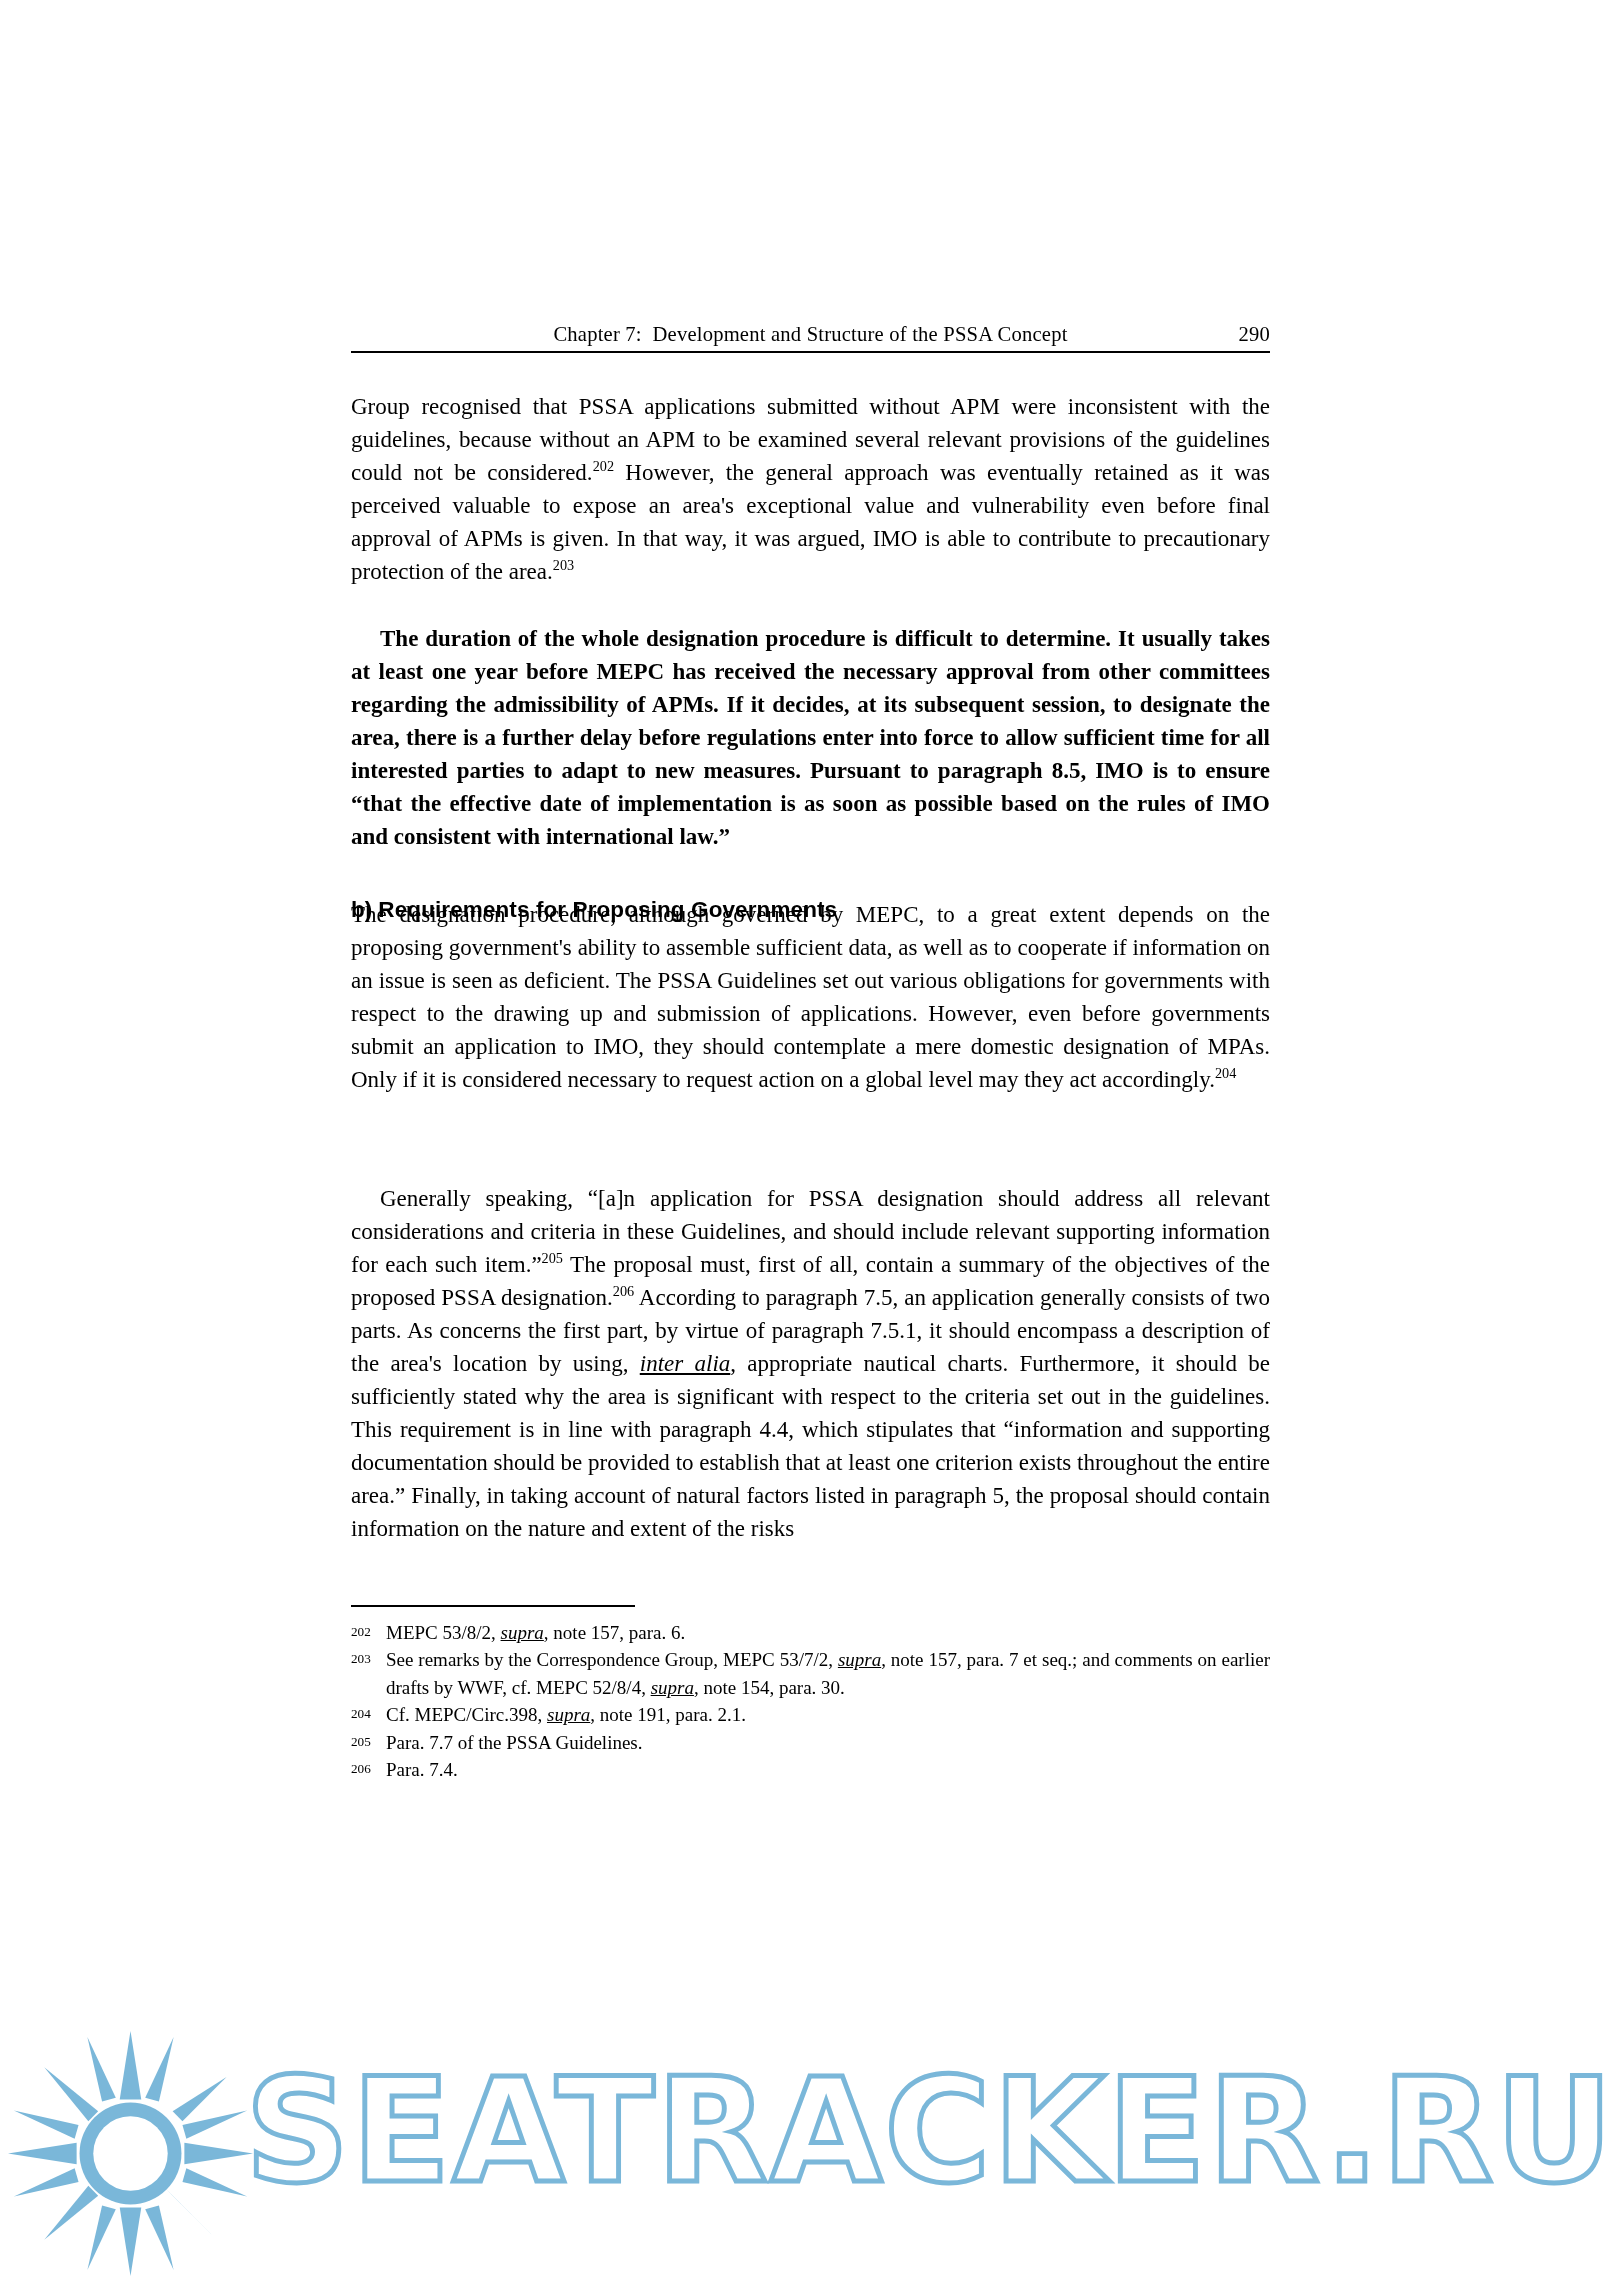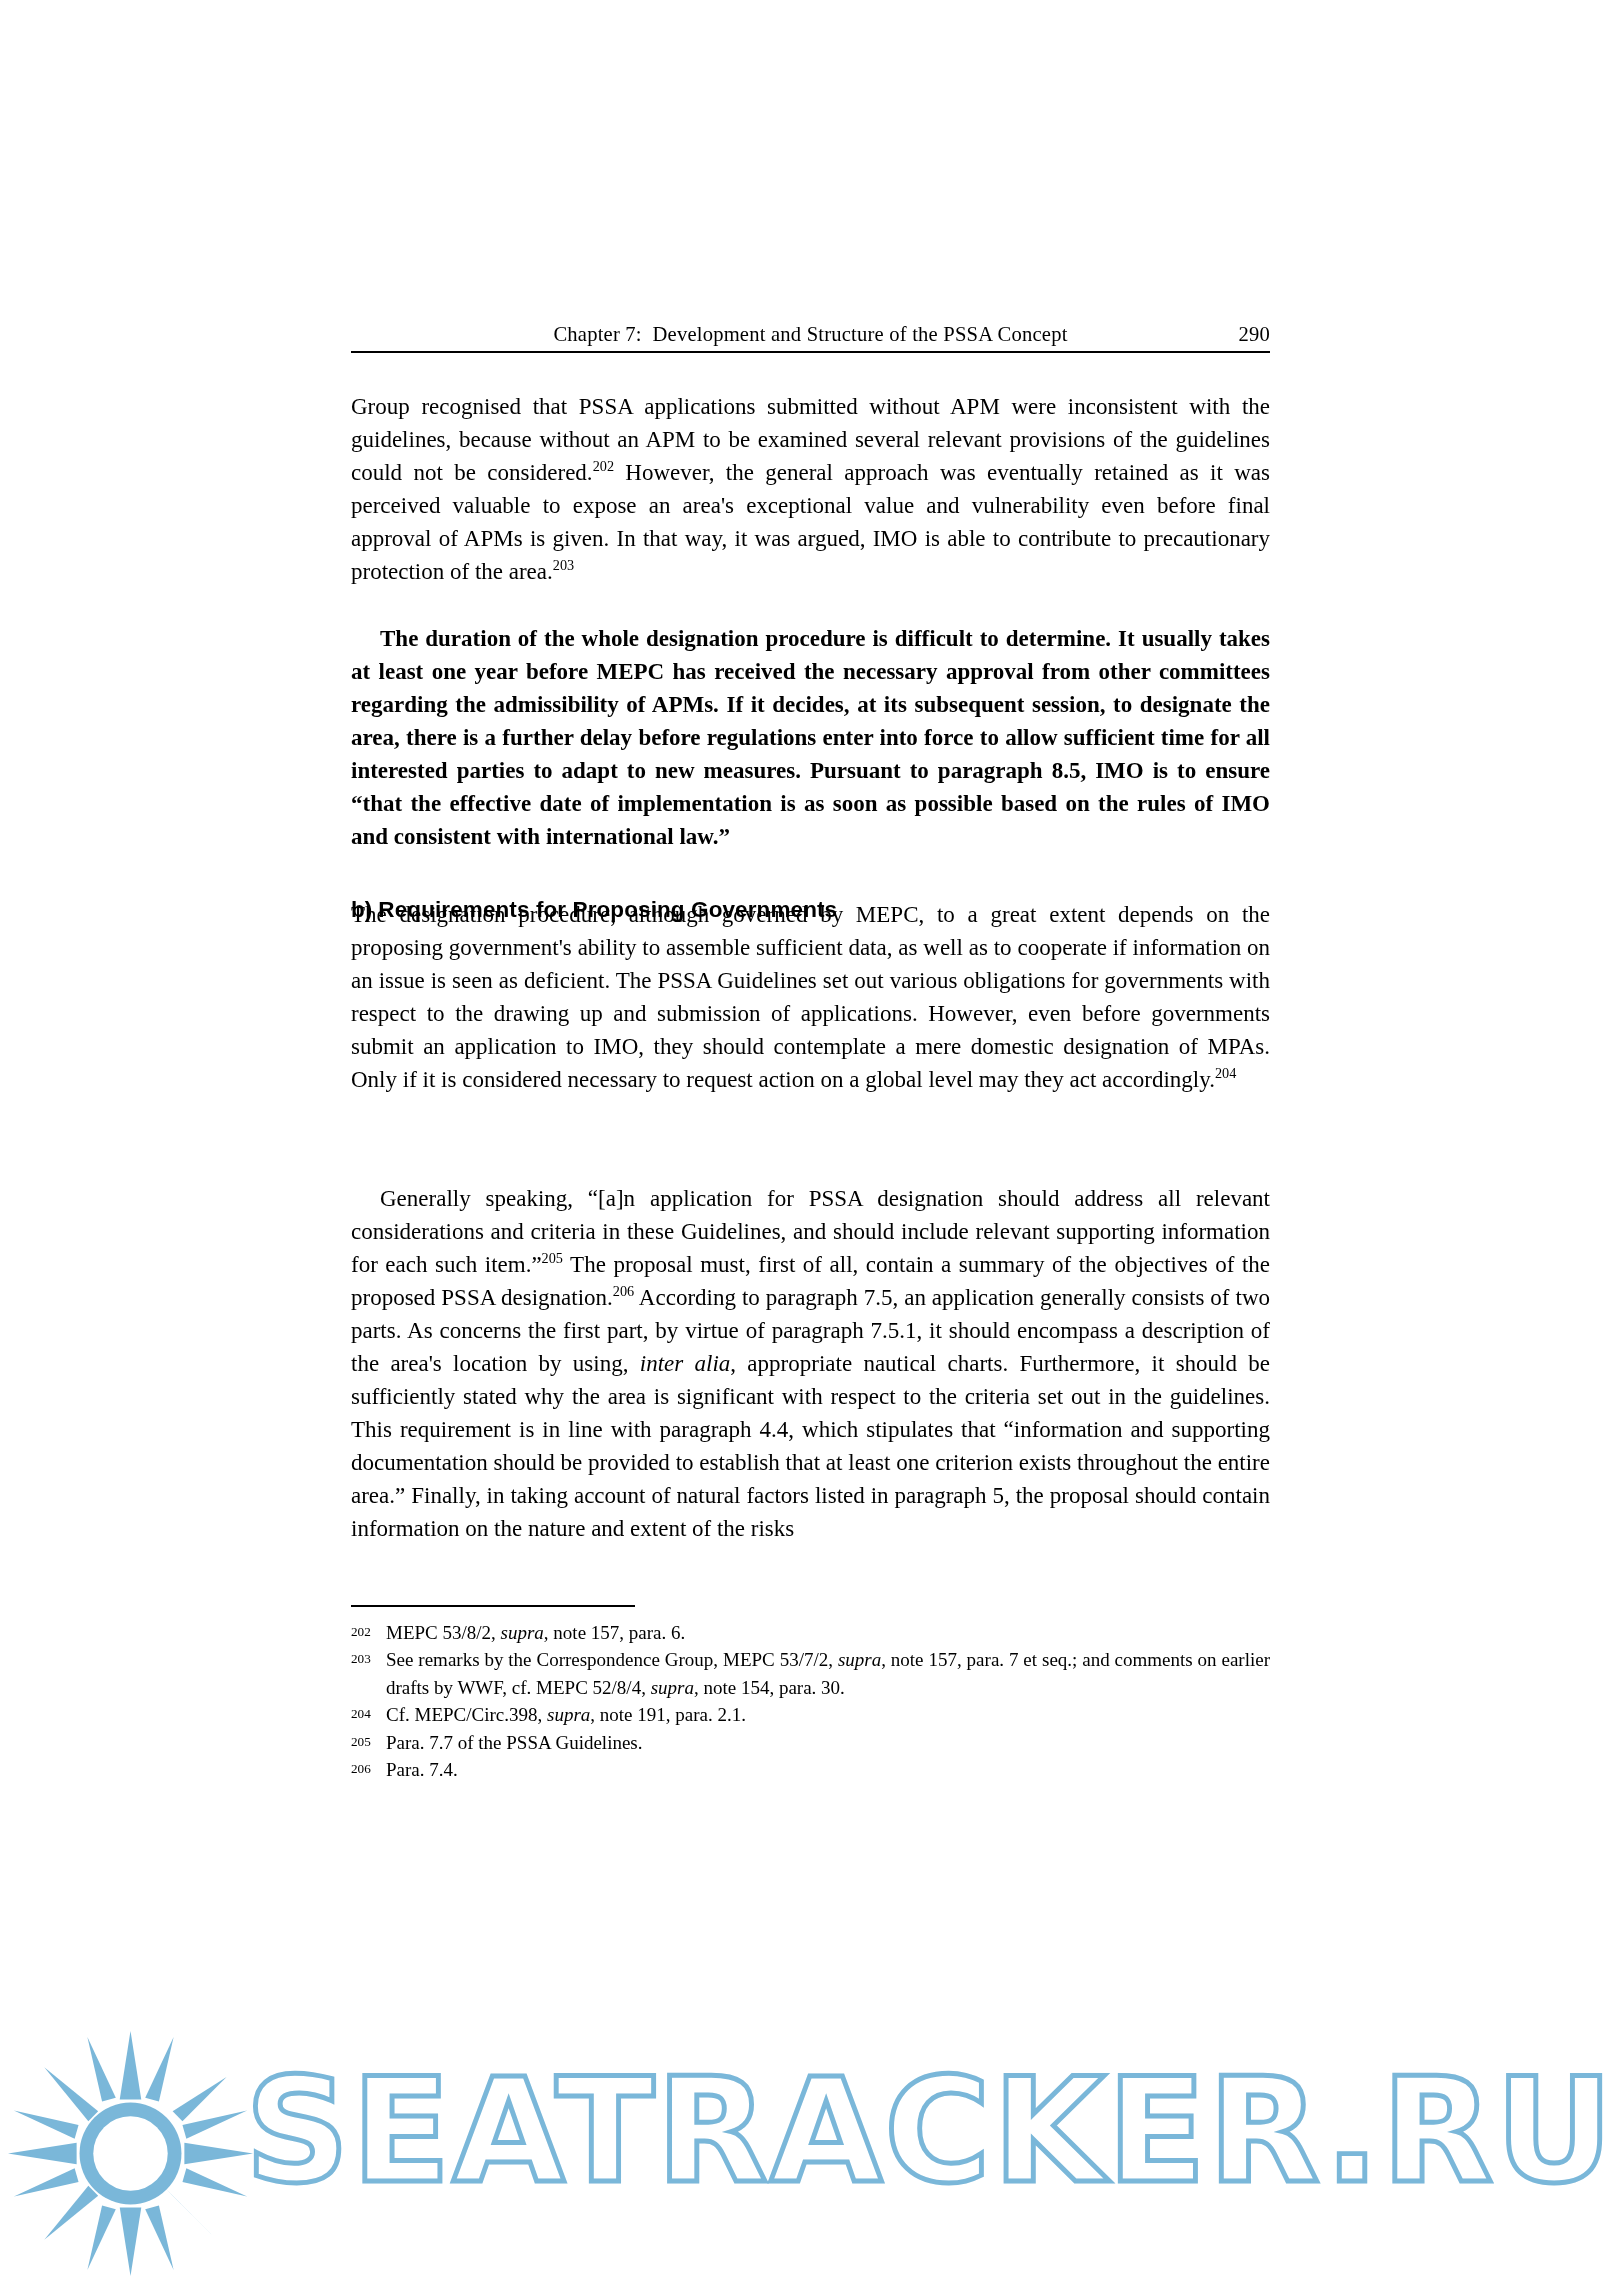--- a/index.html
+++ b/index.html
@@ -72,21 +72,21 @@
     font-size: 22.5px;
     letter-spacing: 0.1px;
   }
   .heading-b .lead { padding-right: 5.9px; }
 
   sup {
     font-size: 0.62em;
     vertical-align: super;
     line-height: 0;
   }
-  i, .ital { font-style: italic; }
+  i, .ital { font-style: italic; text-decoration: underline; }
 
   
   .footnote-rule {
     position: absolute;
     left: 351px;
     top: 1605px;
     width: 284px;
     height: 1.5px;
     background: #000000;
   }

